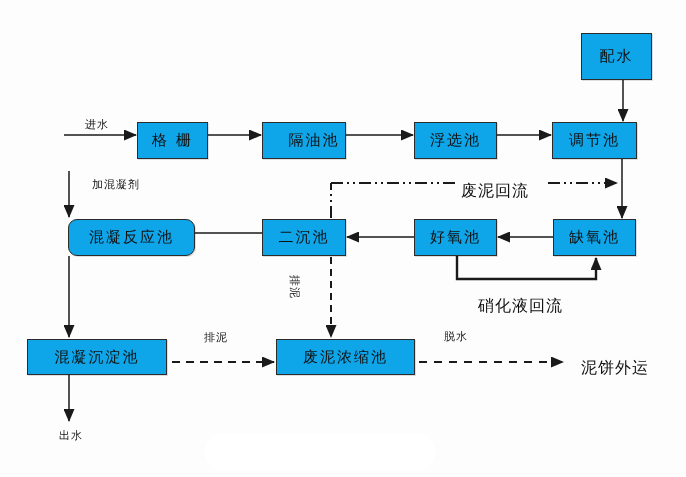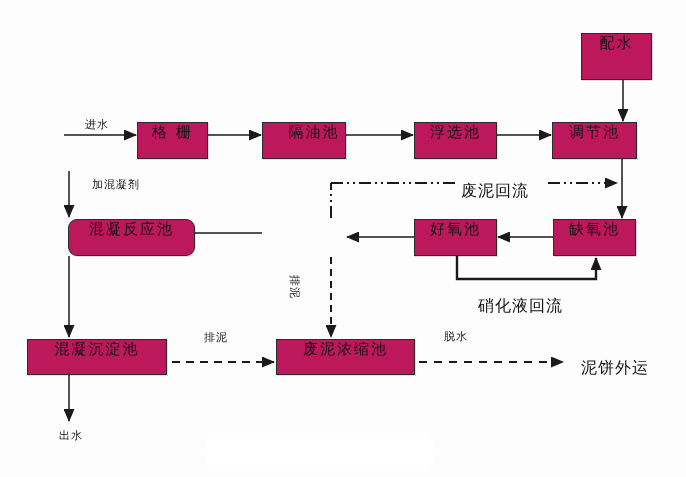--- a/index.html
+++ b/index.html
@@ -15,22 +15,22 @@
     overflow: hidden;
     color: #111;
   }
   .lines-layer {
     position: absolute; left: 0; top: 0;
     width: 686px; height: 477px;
   }
   .box {
     position: absolute;
     border: 1.4px solid #2b2b2b;
-    background: #be185d;
-    display: flex; align-items: flex-start; justify-content: center;
+    background: #0ea5e9;
+    display: flex; align-items: center; justify-content: center;
     font-size: 15px; letter-spacing: 2px;
     color: #111;
     box-sizing: border-box;
     box-shadow: 1px 1px 0 rgba(0,0,0,0.12);
   }
   .label {
     position: absolute;
     font-size: 11px; letter-spacing: 1px;
     color: #111; white-space: nowrap;
     line-height: 1.1;
@@ -108,20 +108,23 @@
   </div>
 
   <div class="box" style="left:552px; top:122px; width:85px; height:37px;">
     <span>调节池</span>
   </div>
 
   <div class="box" style="left:68px; top:219px; width:127px; height:37px;border-radius:9px;">
     <span>混凝反应池</span>
   </div>
 
+  <div class="box" style="left:262px; top:219px; width:84px; height:37px;">
+    <span>二沉池</span>
+  </div>
 
   <div class="box" style="left:414px; top:219px; width:83px; height:37px;">
     <span>好氧池</span>
   </div>
 
   <div class="box" style="left:553px; top:219px; width:83px; height:37px;">
     <span>缺氧池</span>
   </div>
 
   <div class="box" style="left:27px; top:339px; width:140px; height:36px;">

